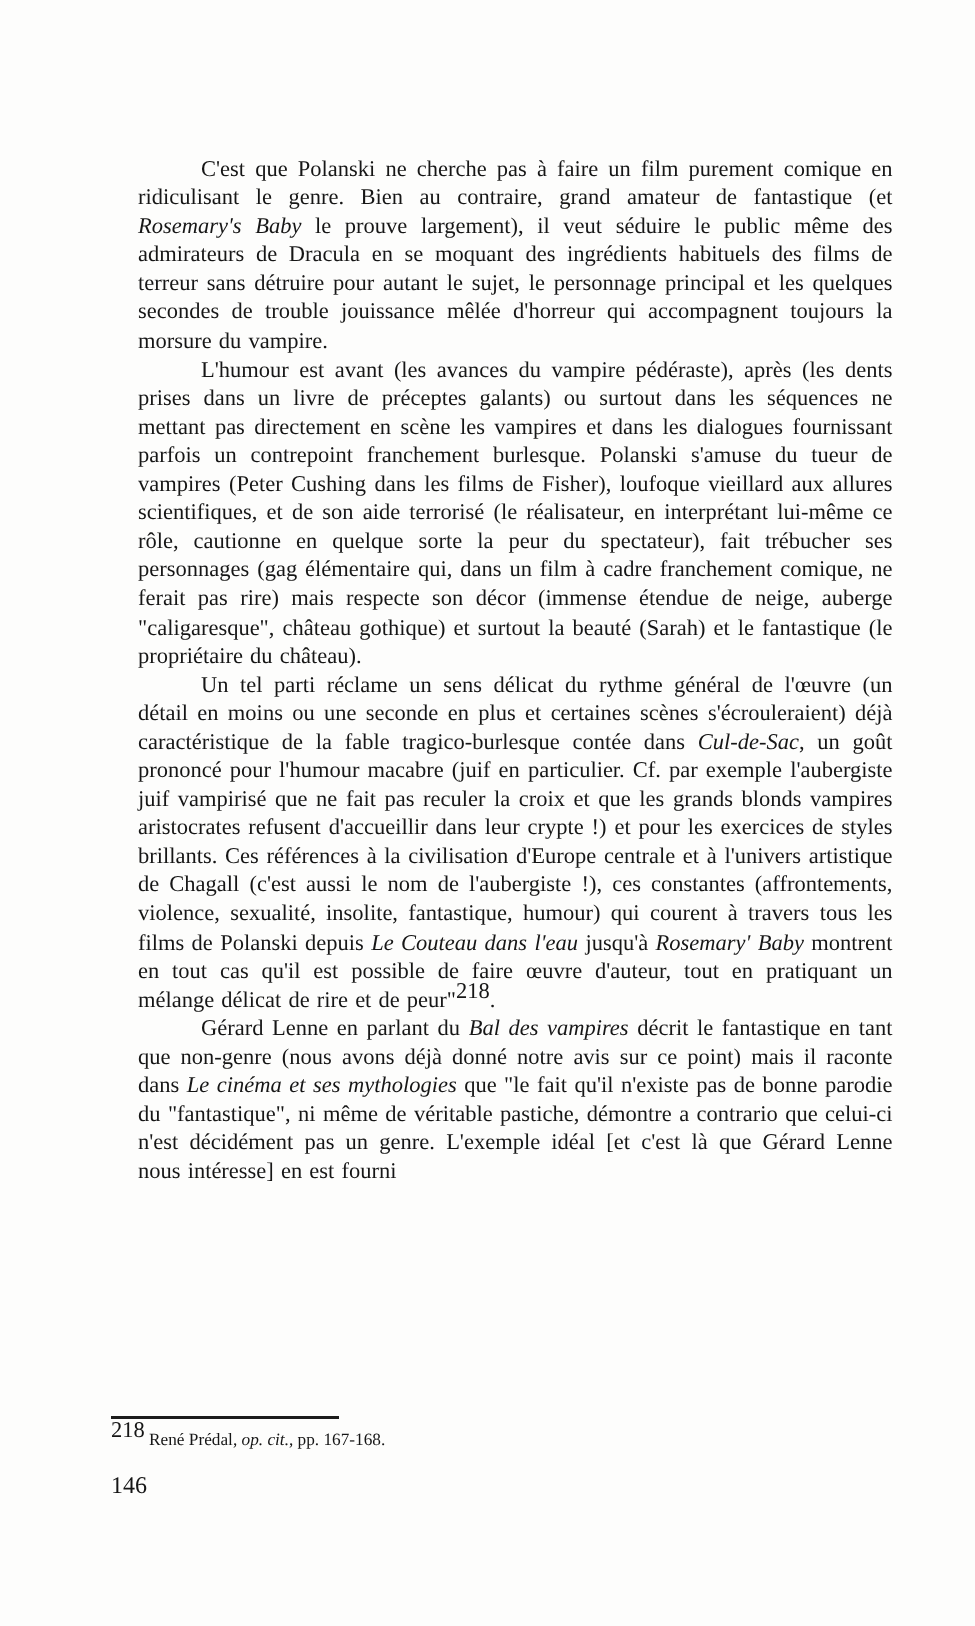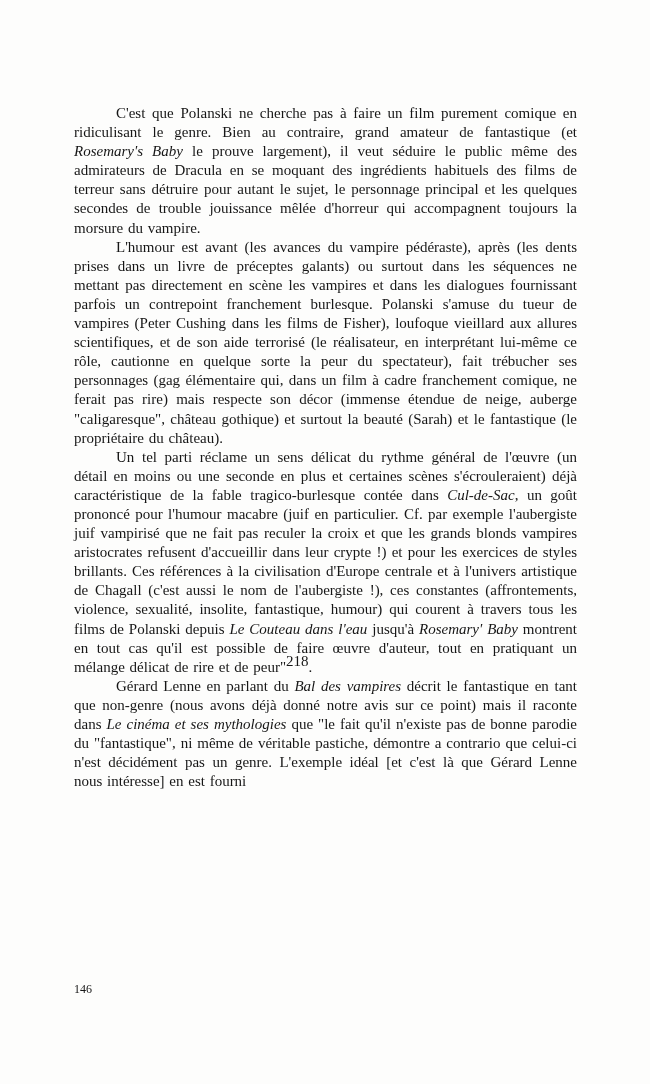--- a/index.html
+++ b/index.html
@@ -12,21 +12,21 @@
     width: 650px;
     height: 1084px;
     background: #fdfdfc;
     margin: 0 auto;
     font-family: "Liberation Serif", serif;
     color: #161616;
     overflow: hidden;
   }
   .text-block {
     position: absolute;
-    left: 74px;
+    left: 92px;
     top: 104px;
     width: 503px;
   }
   .para {
     margin: 0;
     text-indent: 42px;
     text-align: justify;
     font-size: 15px;
     line-height: 19.1px;
     word-spacing: 1px;
@@ -56,31 +56,35 @@
     font-size: 11.5px;
     line-height: 14px;
   }
   .footnote .it {
     font-style: italic;
   }
   .page-number {
     position: absolute;
     left: 74px;
     top: 982px;
-    font-size: 12px;
+    font-size: 16px;
   }
 </style>
 </head>
 <body>
 
 <div class="page">
 
   <div class="text-block">
     <p class="para"><span>C'est que Polanski ne cherche pas à faire un film purement comique en ridiculisant le genre. Bien au contraire, grand amateur de fantastique (et </span><span class="it">Rosemary's Baby</span><span> le prouve largement), il veut séduire le public même des admirateurs de Dracula en se moquant des ingrédients habituels des films de terreur sans détruire pour autant le sujet, le personnage principal et les quelques secondes de trouble jouissance mêlée d'horreur qui accompagnent toujours la morsure du vampire.</span></p>
     <p class="para"><span>L'humour est avant (les avances du vampire pédéraste), après (les dents prises dans un livre de préceptes galants) ou surtout dans les séquences ne mettant pas directement en scène les vampires et dans les dialogues fournissant parfois un contrepoint franchement burlesque. Polanski s'amuse du tueur de vampires (Peter Cushing dans les films de Fisher), loufoque vieillard aux allures scientifiques, et de son aide terrorisé (le réalisateur, en interprétant lui-même ce rôle, cautionne en quelque sorte la peur du spectateur), fait trébucher ses personnages (gag élémentaire qui, dans un film à cadre franchement comique, ne ferait pas rire) mais respecte son décor (immense étendue de neige, auberge "caligaresque", château gothique) et surtout la beauté (Sarah) et le fantastique (le propriétaire du château).</span></p>
     <p class="para"><span>Un tel parti réclame un sens délicat du rythme général de l'œuvre (un détail en moins ou une seconde en plus et certaines scènes s'écrouleraient) déjà caractéristique de la fable tragico-burlesque contée dans </span><span class="it">Cul-de-Sac</span><span>, un goût prononcé pour l'humour macabre (juif en particulier. Cf. par exemple l'aubergiste juif vampirisé que ne fait pas reculer la croix et que les grands blonds vampires aristocrates refusent d'accueillir dans leur crypte !) et pour les exercices de styles brillants. Ces références à la civilisation d'Europe centrale et à l'univers artistique de Chagall (c'est aussi le nom de l'aubergiste !), ces constantes (affrontements, violence, sexualité, insolite, fantastique, humour) qui courent à travers tous les films de Polanski depuis </span><span class="it">Le Couteau dans l'eau</span><span> jusqu'à </span><span class="it">Rosemary' Baby</span><span> montrent en tout cas qu'il est possible de faire œuvre d'auteur, tout en pratiquant un mélange délicat de rire et de peur"</span><sup>218</sup><span>.</span></p>
     <p class="para"><span>Gérard Lenne en parlant du </span><span class="it">Bal des vampires</span><span>  décrit le fantastique en tant que non-genre (nous avons déjà donné notre avis sur ce point) mais il raconte dans </span><span class="it">Le cinéma et ses mythologies</span><span> que "le fait qu'il n'existe pas de bonne parodie du "fantastique", ni même de véritable pastiche, démontre a contrario que celui-ci n'est décidément pas un genre. L'exemple idéal [et c'est là que Gérard Lenne nous intéresse] en est fourni</span></p>
   </div>
 
+  <div class="footnote-area">
+    <div class="footnote-rule"></div>
+    <p class="footnote"><sup>218</sup><span> René Prédal, </span><span class="it">op. cit.</span><span>, pp. 167-168.</span></p>
+  </div>
 
   <div class="page-number">146</div>
 
 </div>
 
 </body></html>

